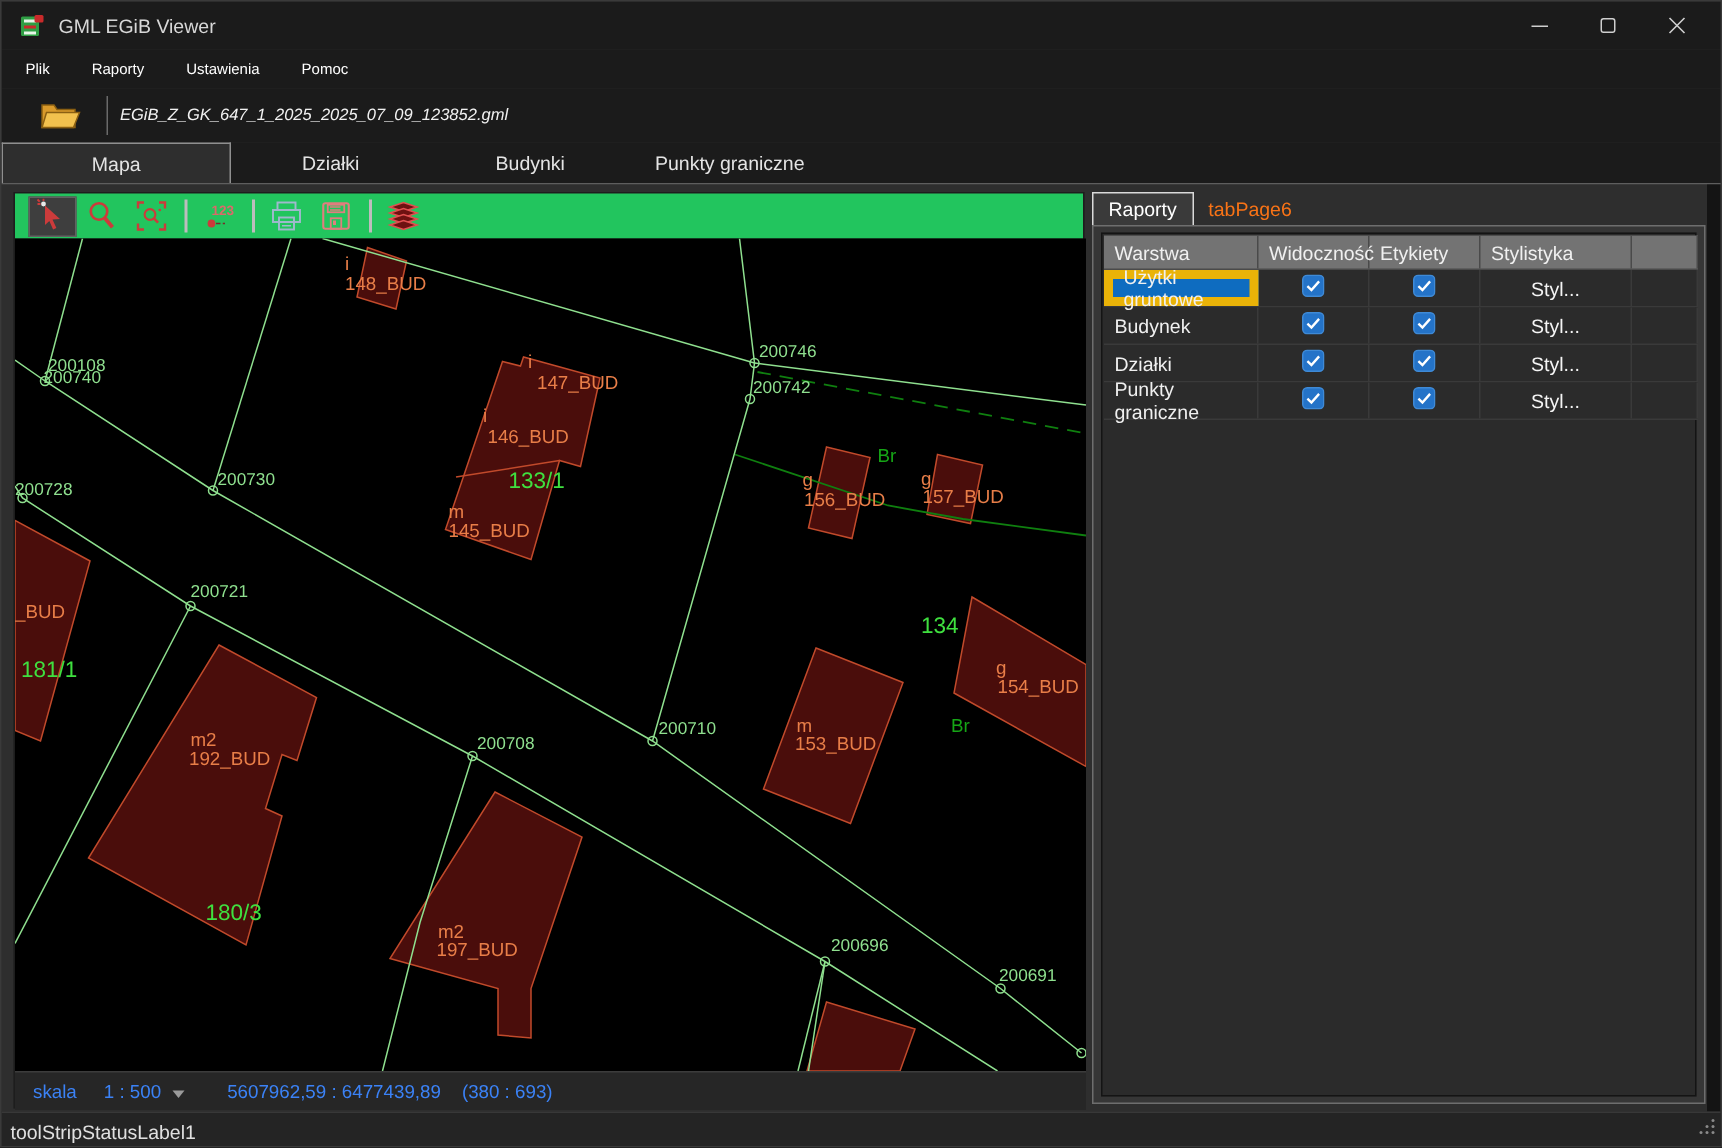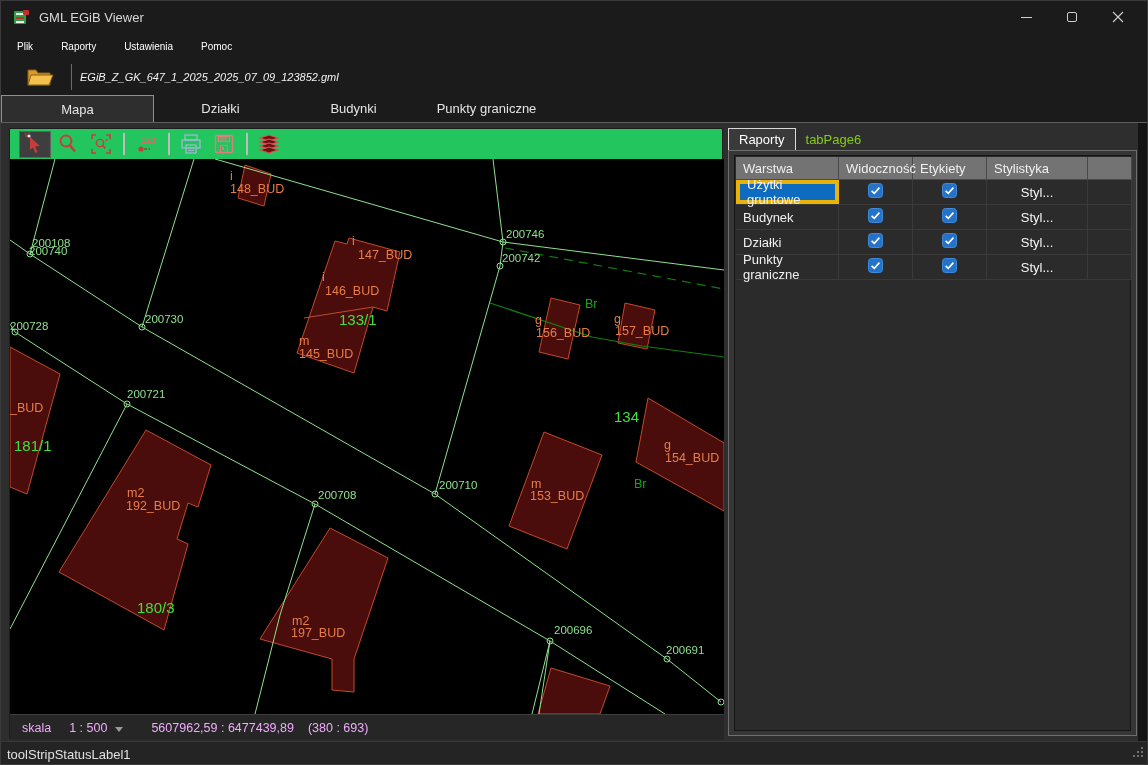--- a/index.html
+++ b/index.html
@@ -39,40 +39,40 @@
   .ml-parcel{stroke:#8fe08f;stroke-width:1;fill:none;}
   .ml-dashed{stroke:#0f7f0f;stroke-width:1.2;fill:none;stroke-dasharray:9 6;}
   .ml-use{stroke:#0f7f0f;stroke-width:1.2;fill:none;}
   .ml-divider{stroke:#c14a2b;stroke-width:1;fill:none;}
   .m-bldg{fill:#4a0d0b;stroke:#c14a2b;stroke-width:1;}
   .m-marker{fill:none;stroke:#8fe08f;stroke-width:1;}
   .mt-point{fill:#8fe08f;font-size:11.5px;}
   .mt-parcel{fill:#3fe03f;font-size:15px;}
   .mt-bldg{fill:#e87e48;font-size:12.5px;}
   .mt-use{fill:#16a516;font-size:12.5px;}
-  .map-status{position:absolute;left:0;top:585px;width:714px;height:26px;background:#262626;border-top:1px solid #3c3c3c;display:flex;align-items:center;color:#f0abfc;font-size:12.5px;}
+  .map-status{position:absolute;left:0;top:585px;width:714px;height:26px;background:#262626;border-top:1px solid #3c3c3c;display:flex;align-items:center;color:#3b82f6;font-size:12.5px;}
   .ms-skala{margin-left:12px;}
   .ms-scale{margin-left:18px;}
   .ms-caret{width:0;height:0;border-left:4px solid transparent;border-right:4px solid transparent;border-top:5px solid #9a9a9a;margin-left:8px;margin-top:3px;}
   .ms-coords{margin-left:28px;}
   .ms-pix{margin-left:14px;}
   
   .right-panel{position:absolute;left:727px;top:5px;width:409px;height:611px;}
   .panel-tabs{display:flex;height:22px;}
-  .ptab{padding:2px 10px;font-size:13px;color:#84cc16;display:flex;align-items:center;}
+  .ptab{padding:2px 10px;font-size:13px;color:#f97316;display:flex;align-items:center;}
   .ptab.selected{background:#3a3a3a;border:1px solid #d9d9d9;border-bottom:none;color:#ffffff;}
   .panel-box{position:absolute;left:0;top:22px;width:409px;height:586px;border:1px solid #6e6e6e;background:#363636;padding:4px 5px;}
   .panel-box-inner{width:100%;height:100%;border:1px solid #141414;background:#2b2b2b;position:relative;}
   .ltable{position:absolute;left:1px;top:1px;width:396px;color:#f0f0f0;font-size:13px;}
   .lt-header{display:flex;height:23px;background:#737373;border-bottom:1px solid #4a4a4a;}
   .lt-hcell{display:flex;align-items:center;padding-left:7px;border-right:1px solid #4a4a4a;}
   .lt-row{display:flex;height:25px;border-bottom:1px solid #3a3a3a;background:#2b2b2b;}
   .lt-cell{display:flex;align-items:center;padding-left:7px;border-right:1px solid #3a3a3a;}
   .lt-cell.center{justify-content:center;padding-left:0;align-items:center;}
-  .lt-cell.selected{background:#0e6cc0;border:4px solid #eab308;}
+  .lt-cell.selected{background:#0e6cc0;border:6px solid #eab308;}
   .styl-btn{color:#f5f5f5;}
   
   .statusbar{position:absolute;left:0;top:740px;width:1148px;height:25px;background:#242424;border-top:1px solid #383838;display:flex;align-items:center;}
   .status-label{color:#e0e0e0;font-size:13px;margin-left:6px;}
   .grip{position:absolute;right:5px;bottom:4px;}
   .sliver{position:absolute;right:0;top:122px;width:9px;height:643px;background:#141414;}
 </style>
 </head>
 <body>
 

